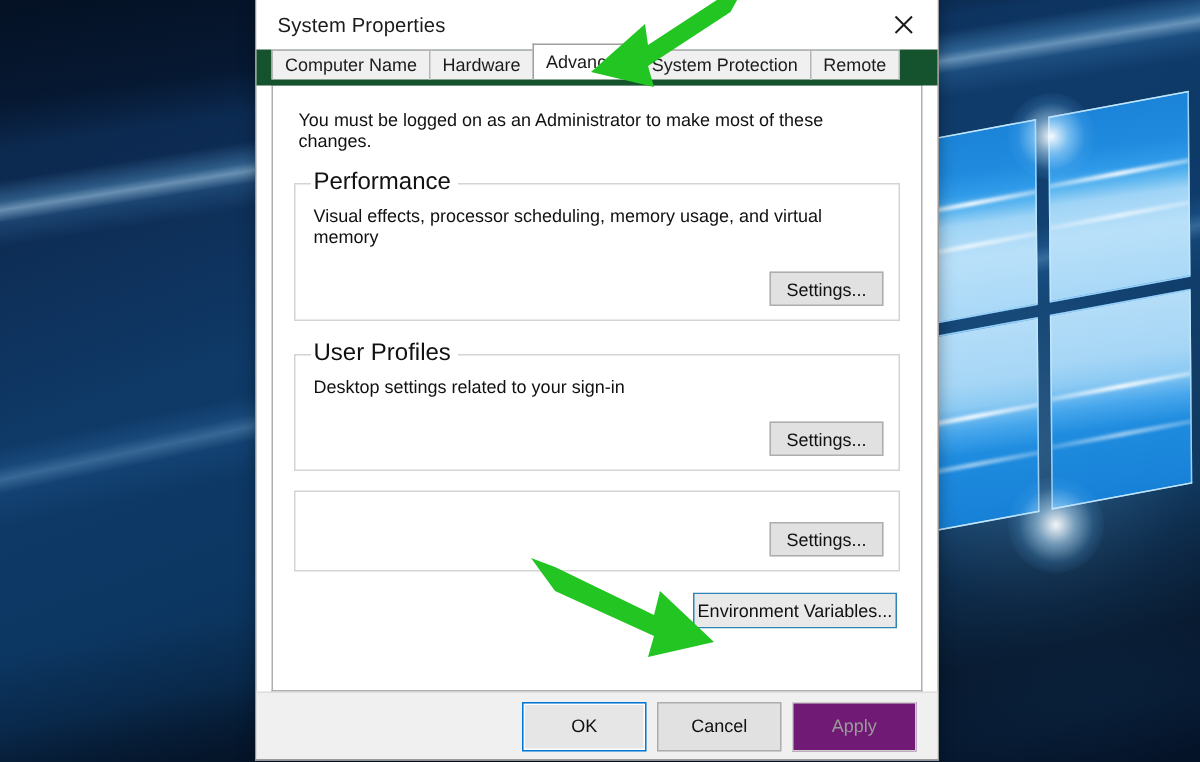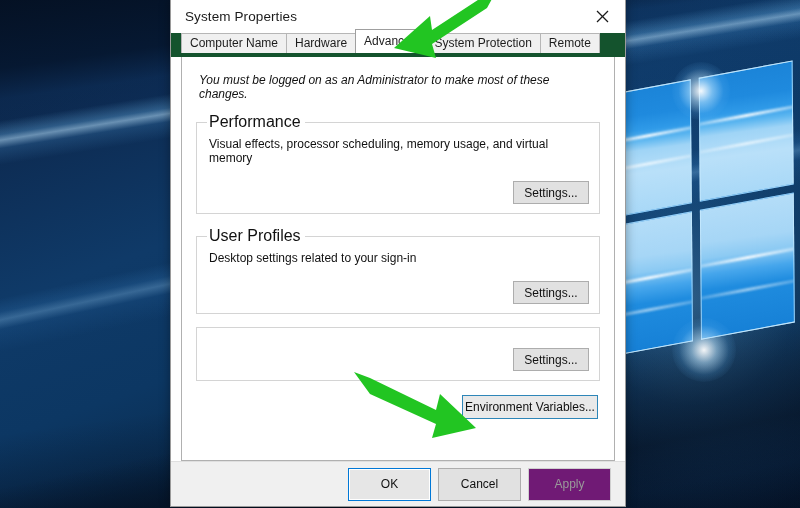--- a/index.html
+++ b/index.html
@@ -196,21 +196,20 @@
     background: #ffffff;
     box-sizing: border-box;
     padding: 12px 14px 4px 14px;
     position: relative;
     margin-top: -1px;
   }
   .admin-note {
     font-size: 12px;
     color: #111;
     margin: 4px 0 12px 3px;
-    font-style: italic;
   }
 
   fieldset.group {
     border: 1px solid #d4d4d4;
     margin: 0 0 13px 0;
     padding: 4px 10px 9px 10px;
     position: relative;
   }
   fieldset.group legend {
     font-size: 16px;

